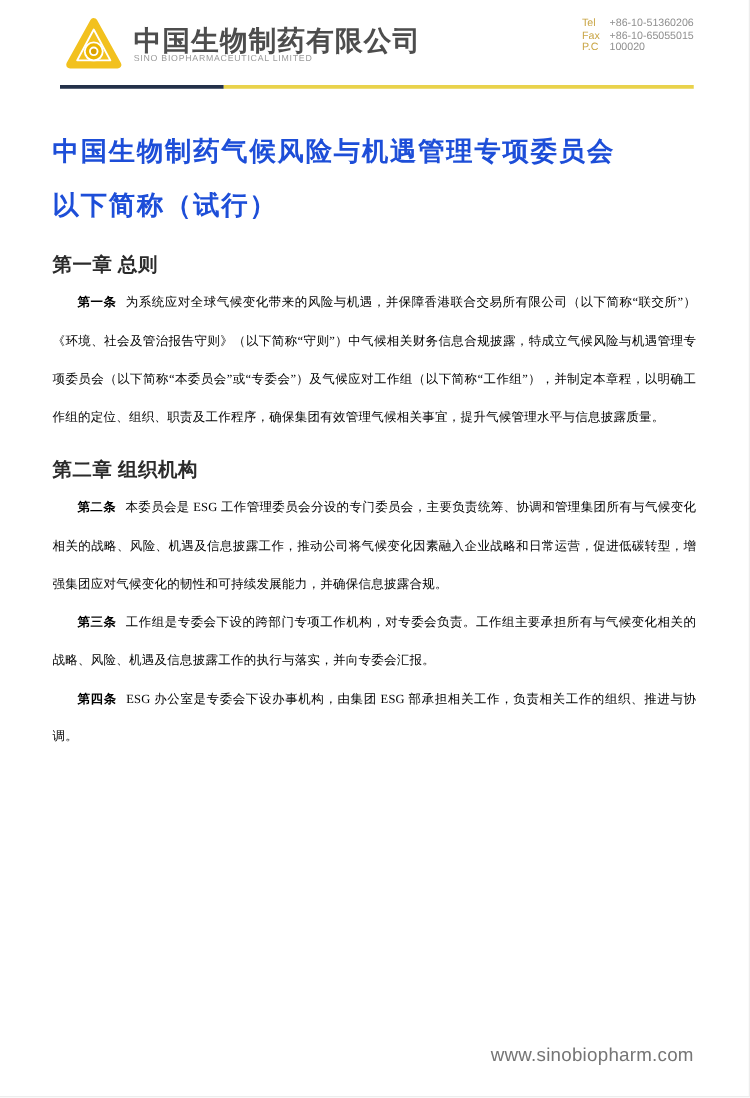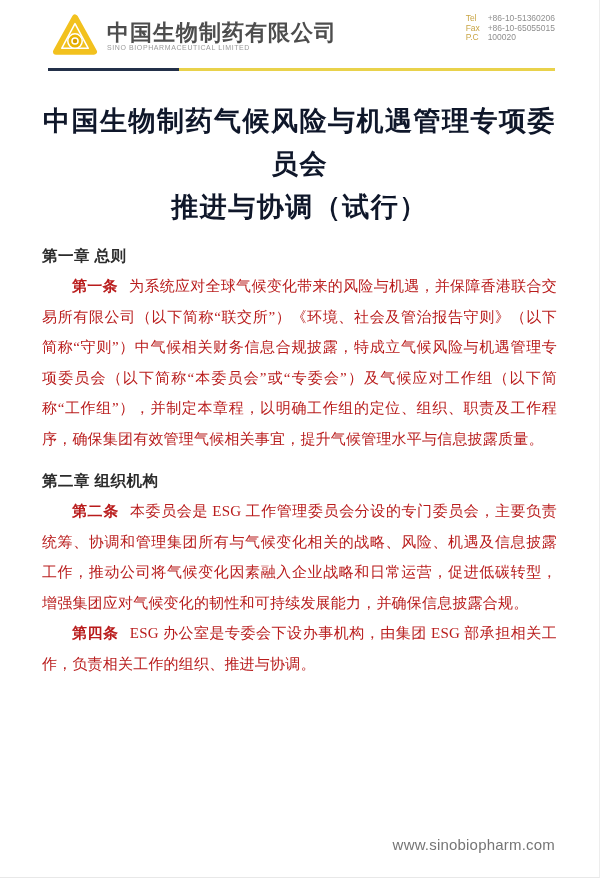--- a/index.html
+++ b/index.html
@@ -67,43 +67,42 @@
   .divider .seg-navy { width: 131px; background: #233049; }
   .divider .seg-gold { flex: 1; background: #e9d24b; }
 
   
   .doc {
     padding: 0 42px;
     color: #2f2f2f;
   }
   .doc-title {
     margin-top: 29px;
-    text-align: center;
-    font-size: 27px;
+    font-size: 21px;
     font-weight: bold;
     letter-spacing: 1.5px;
     line-height: 43px;
-    color: #0f172a;
+    color: #1d4ed8;
   }
   .chapter-heading {
     text-align: left;
     font-size: 15.5px;
     font-weight: bold;
     line-height: 31px;
     margin-top: 11px;
     color: #2b2b2b;
     letter-spacing: 0.5px;
   }
   .article {
-    font-size: 15px;
+    font-size: 10px;
     line-height: 30.5px;
     text-align: justify;
     text-justify: inter-character;
     text-indent: 2em;
-    color: #b91c1c;
+    color: #000000;
     letter-spacing: 0.2px;
   }
   .article-label { font-weight: bold; margin-right: 0.75em; }
 
   
   .footer-url {
     position: absolute;
     right: 44px;
     bottom: 24px;
     font-family: "Liberation Sans", sans-serif;
@@ -149,35 +148,38 @@
   </div>
 
   <div class="divider">
     <div class="seg-navy"></div>
     <div class="seg-gold"></div>
   </div>
 
   <div class="doc">
     <div class="doc-title">
       <div>中国生物制药气候风险与机遇管理专项委员会</div>
-      <div>推进与协调（试行）</div>
+      <div>以下简称（试行）</div>
     </div>
 
     <div class="chapter-heading">第一章 总则</div>
 
     <p class="article">
       <span class="article-label">第一条</span><span>为系统应对全球气候变化带来的风险与机遇，并保障香港联合交易所有限公司（以下简称“联交所”）《环境、社会及管治报告守则》（以下简称“守则”）中气候相关财务信息合规披露，特成立气候风险与机遇管理专项委员会（以下简称“本委员会”或“专委会”）及气候应对工作组（以下简称“工作组”），并制定本章程，以明确工作组的定位、组织、职责及工作程序，确保集团有效管理气候相关事宜，提升气候管理水平与信息披露质量。</span>
     </p>
 
     <div class="chapter-heading">第二章 组织机构</div>
 
     <p class="article">
       <span class="article-label">第二条</span><span>本委员会是 ESG 工作管理委员会分设的专门委员会，主要负责统筹、协调和管理集团所有与气候变化相关的战略、风险、机遇及信息披露工作，推动公司将气候变化因素融入企业战略和日常运营，促进低碳转型，增强集团应对气候变化的韧性和可持续发展能力，并确保信息披露合规。</span>
     </p>
 
+    <p class="article">
+      <span class="article-label">第三条</span><span>工作组是专委会下设的跨部门专项工作机构，对专委会负责。工作组主要承担所有与气候变化相关的战略、风险、机遇及信息披露工作的执行与落实，并向专委会汇报。</span>
+    </p>
 
     <p class="article">
       <span class="article-label">第四条</span><span>ESG 办公室是专委会下设办事机构，由集团 ESG 部承担相关工作，负责相关工作的组织、推进与协调。</span>
     </p>
 
   </div>
 
   <div class="footer-url">www.sinobiopharm.com</div>
 
 </div>

